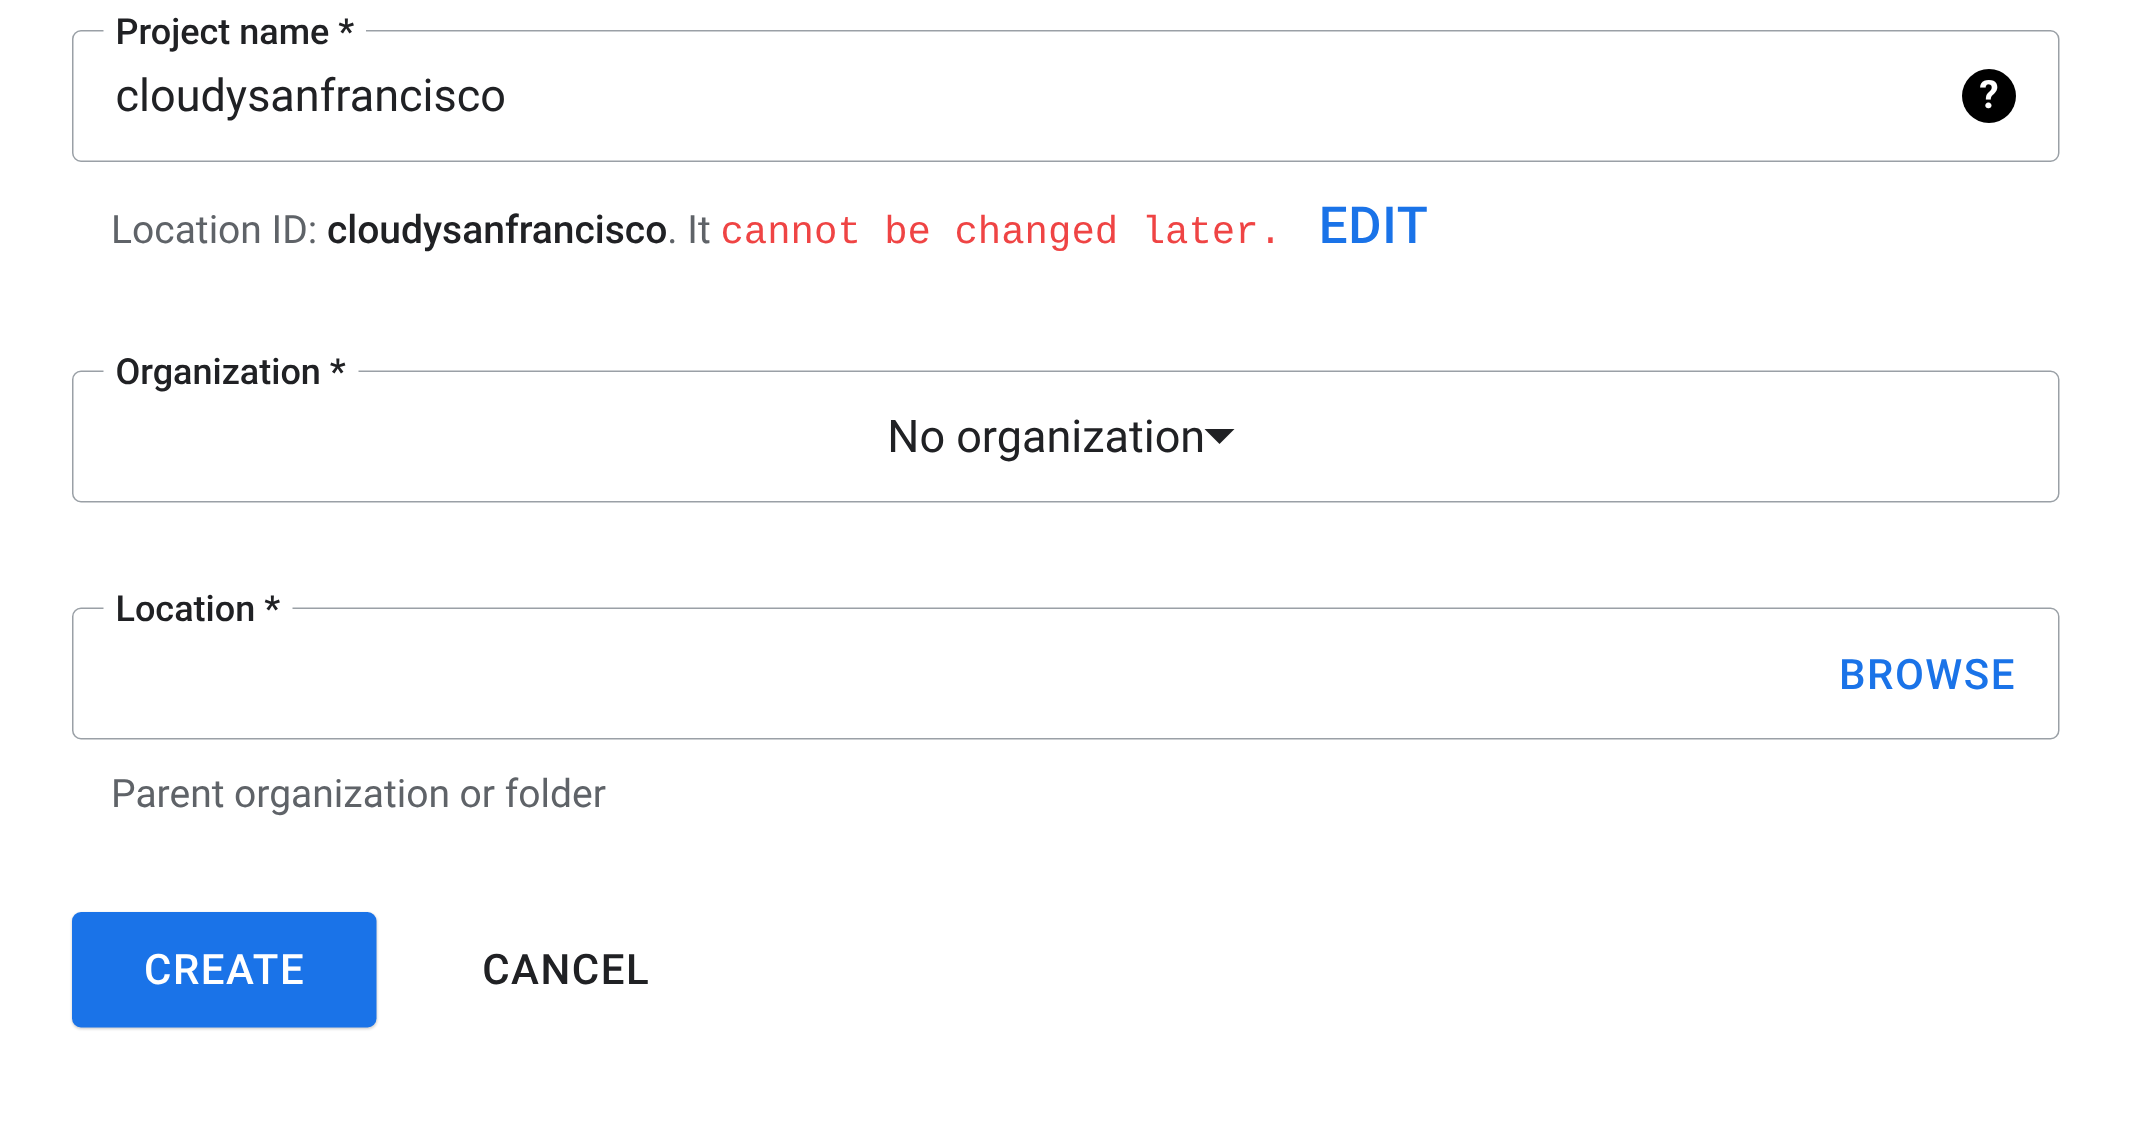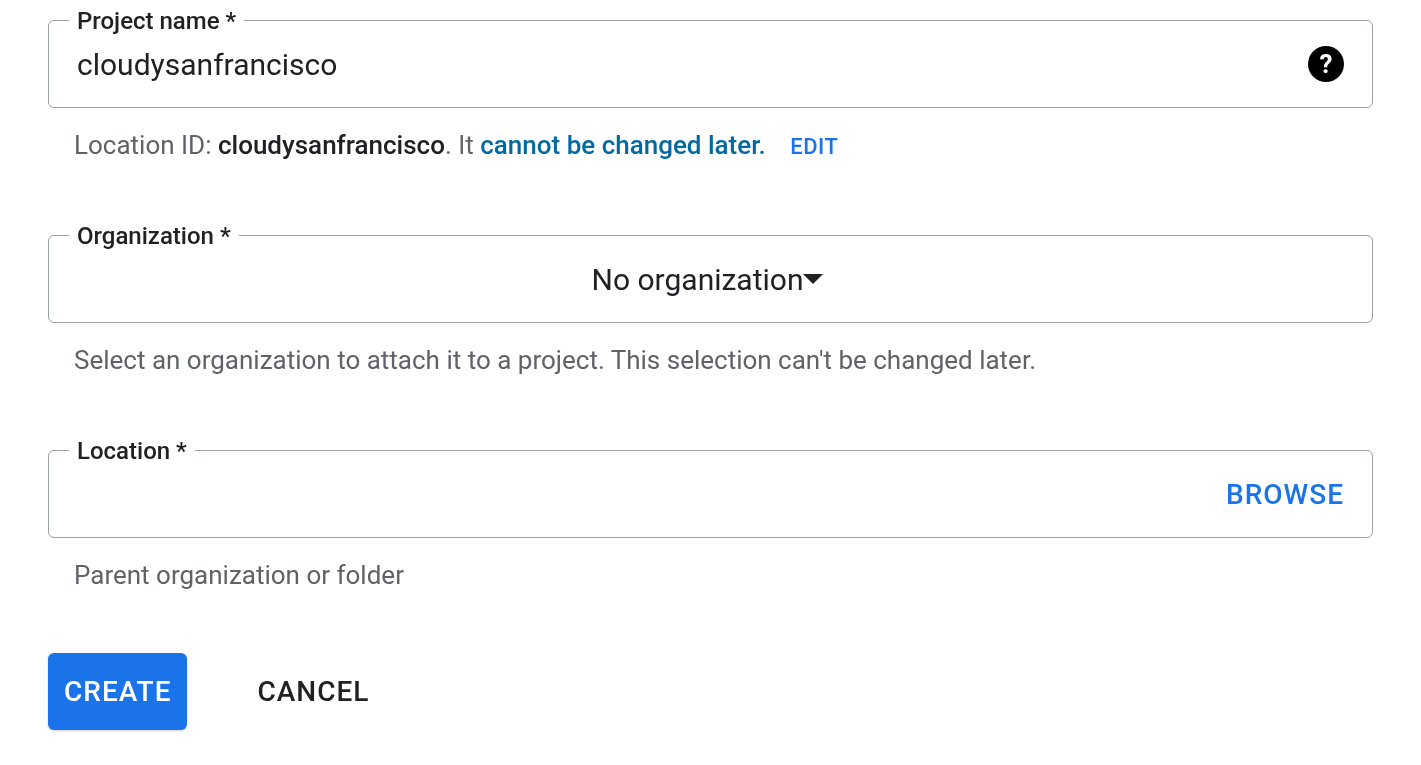--- a/index.html
+++ b/index.html
@@ -63,30 +63,31 @@
       cursor: pointer;
     }
     .helper-text {
       font-size: 26px;
       color: #5f6368;
       margin: 18px 0 0 26px;
       line-height: 1.5;
     }
     .helper-text .bold {
       font-weight: 500;
-      color: #0369a1;
+      color: #ef4444;
+      font-family: Liberation Mono, monospace;
     }
     .helper-text .project-id-value {
       font-weight: 500;
       color: #202124;
     }
     .edit-link {
       color: #1a73e8;
       font-weight: 500;
-      font-size: 22px;
+      font-size: 34px;
       letter-spacing: 0.5px;
       margin-left: 18px;
       cursor: pointer;
       text-transform: uppercase;
     }
     .field-spacer {
       height: 58px;
     }
     .select-field {
       display: flex;
@@ -129,21 +130,21 @@
       display: flex;
       align-items: center;
       gap: 60px;
       margin-top: 58px;
     }
     .btn-primary {
       background: #1a73e8;
       color: #fff;
       border: none;
       border-radius: 6px;
-      padding: 22px 16px;
+      padding: 22px 48px;
       font-size: 28px;
       font-weight: 500;
       letter-spacing: 1px;
       cursor: pointer;
       font-family: inherit;
       box-shadow: 0 1px 2px rgba(0,0,0,0.2);
     }
     .btn-secondary {
       background: transparent;
       color: #202124;
@@ -176,21 +177,20 @@
   <div class="field-spacer"></div>
 
   <div class="field-wrapper">
     <div class="field-outline">
       <span class="field-label">Organization *</span>
       <div class="select-field">
         <span class="select-value">No organization</span>
         <span class="dropdown-arrow"></span>
       </div>
     </div>
-    <div class="helper-text">Select an organization to attach it to a project. This selection can't be changed later.</div>
   </div>
 
   <div class="field-spacer"></div>
 
   <div class="field-wrapper">
     <div class="field-outline">
       <span class="field-label">Location *</span>
       <div class="location-field">
         <span class="location-value"></span>
         <span class="browse-btn">BROWSE</span>

